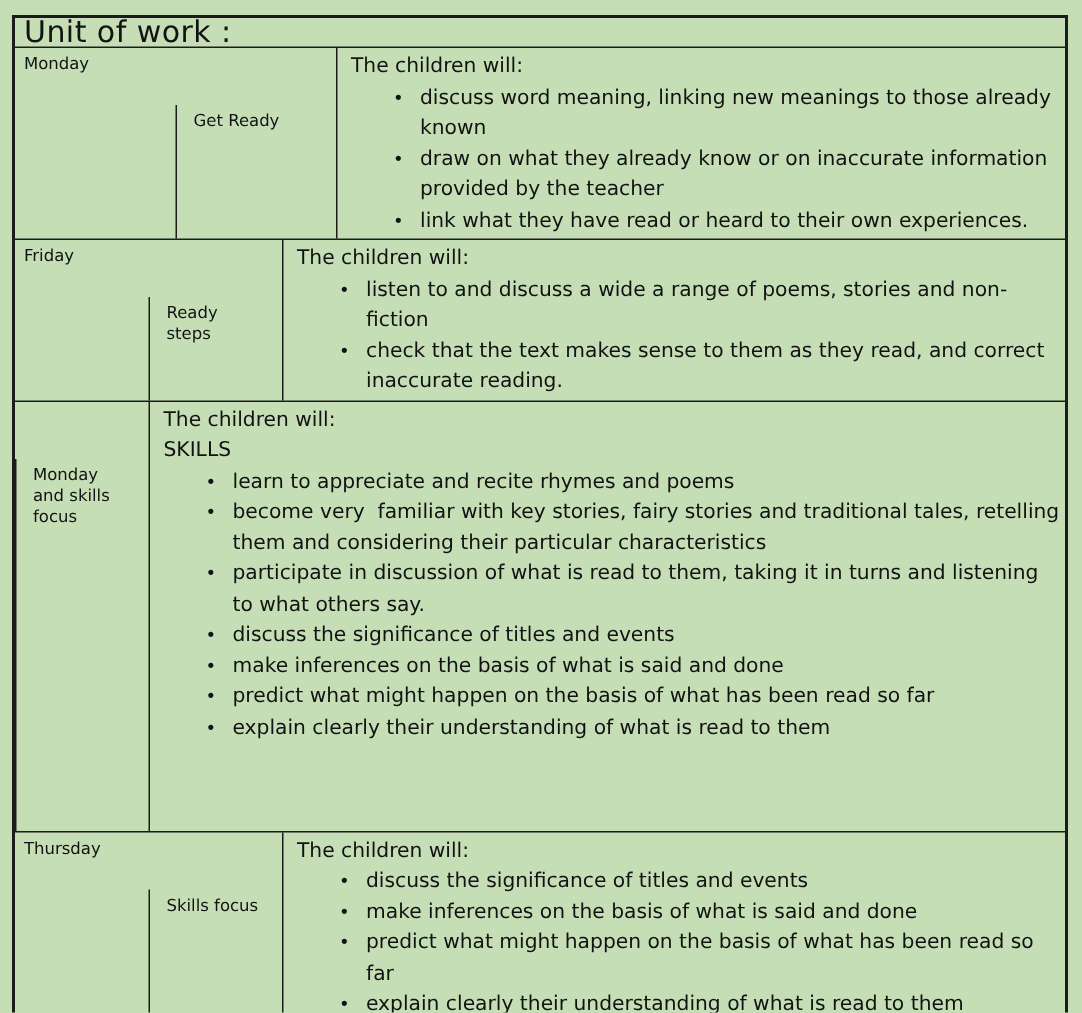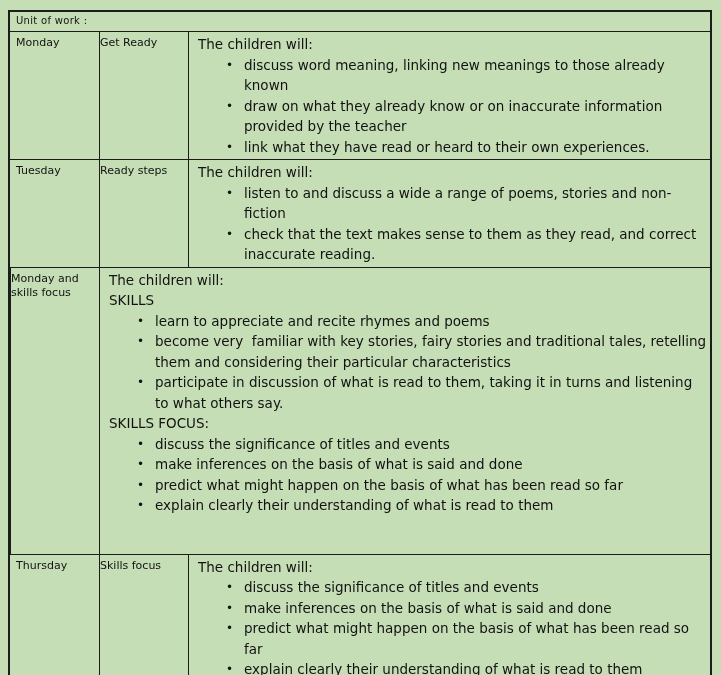--- a/index.html
+++ b/index.html
@@ -24,43 +24,44 @@
   .unit-table {
     position: absolute;
     left: 8px;
     top: 10px;
     width: 704px;
     border: 2px solid var(--border);
     background: var(--bg);
   }
   .title-row {
     padding: 1px 6px 2px 6px;
-    font-size: 10px;
+    font-size: 20px;
     line-height: 16px;
     letter-spacing: 0.3px;
   }
   .t-row {
     display: flex;
     border-top: 1px solid var(--border);
     align-items: stretch;
   }
   .day-cell {
     width: 89px;
     flex: none;
     padding: 4px 6px;
     font-size: 11px;
     line-height: 14px;
   }
   .activity-cell {
     width: 89px;
     flex: none;
-    padding: 4px 0;
+    padding: 4px 11px;
     font-size: 11px;
     line-height: 14px;
     border-left: 1px solid var(--border);
+    margin-top: 38px;
   }
   .content-cell {
     flex: 1;
     border-left: 1px solid var(--border);
     padding: 2px 1px 2px 9px;
     font-size: 13.5px;
     line-height: 20.5px;
   }
   .content-line {
     white-space: pre-wrap;
@@ -79,41 +80,41 @@
     flex: 1;
     white-space: pre-wrap;
   }
 </style>
 </head>
 <body>
 
 <div class="unit-table">
   <div class="title-row">Unit of work :</div>
   <div>
-      <div class="t-row" style="min-height: 126px;">
+      <div class="t-row" style="min-height: 126px; gap: 18px;">
         <div class="day-cell">Monday</div>
         <div class="activity-cell">Get Ready</div>
         <div class="content-cell">
           <div class="content-line">The children will:</div>
           <div class="bullet-item">
             <span class="bullet-marker">•</span>
             <span class="bullet-text">discuss word meaning, linking new meanings to those already known</span>
           </div>
           <div class="bullet-item">
             <span class="bullet-marker">•</span>
             <span class="bullet-text">draw on what they already know or on inaccurate information provided by the teacher</span>
           </div>
           <div class="bullet-item">
             <span class="bullet-marker">•</span>
             <span class="bullet-text">link what they have read or heard to their own experiences.</span>
           </div>
         </div>
       </div>
       <div class="t-row" style="min-height: 105px;">
-        <div class="day-cell">Tuesday</div>
+        <div class="day-cell">Friday</div>
         <div class="activity-cell">Ready steps</div>
         <div class="content-cell">
           <div class="content-line">The children will:</div>
           <div class="bullet-item">
             <span class="bullet-marker">•</span>
             <span class="bullet-text">listen to and discuss a wide a range of poems, stories and non-fiction</span>
           </div>
           <div class="bullet-item">
             <span class="bullet-marker">•</span>
             <span class="bullet-text">check that the text makes sense to them as they read, and correct inaccurate reading.</span>
@@ -130,21 +131,20 @@
             <span class="bullet-text">learn to appreciate and recite rhymes and poems</span>
           </div>
           <div class="bullet-item">
             <span class="bullet-marker">•</span>
             <span class="bullet-text">become very  familiar with key stories, fairy stories and traditional tales, retelling them and considering their particular characteristics</span>
           </div>
           <div class="bullet-item">
             <span class="bullet-marker">•</span>
             <span class="bullet-text">participate in discussion of what is read to them, taking it in turns and listening to what others say.</span>
           </div>
-          <div class="content-line">SKILLS FOCUS:</div>
           <div class="bullet-item">
             <span class="bullet-marker">•</span>
             <span class="bullet-text">discuss the significance of titles and events</span>
           </div>
           <div class="bullet-item">
             <span class="bullet-marker">•</span>
             <span class="bullet-text">make inferences on the basis of what is said and done</span>
           </div>
           <div class="bullet-item">
             <span class="bullet-marker">•</span>

